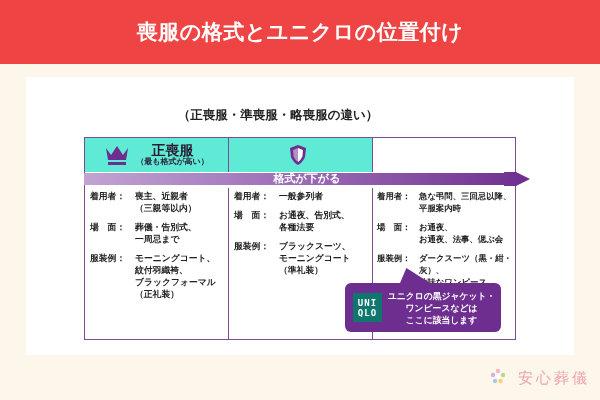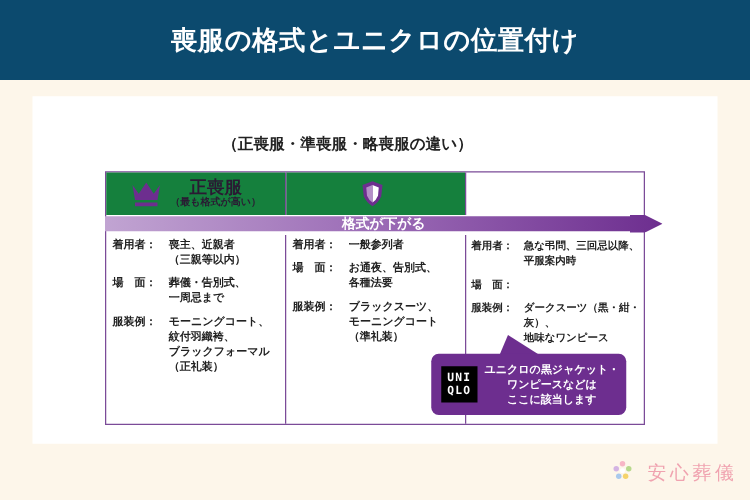--- a/index.html
+++ b/index.html
@@ -4,42 +4,42 @@
 <style>
   * { margin: 0; padding: 0; box-sizing: border-box; }
   body {
     width: 600px; height: 400px; overflow: hidden;
     background: #fdf6ea;
     font-family: "DejaVu Sans", sans-serif;
     position: relative;
   }
   .header {
     position: absolute; left: 0; top: 0; width: 600px; height: 64px;
-    background: #0c4a6e;
+    background: #ef4444;
     display: flex; align-items: center; justify-content: center;
   }
   .header-title {
     color: #ffffff; font-size: 21px; font-weight: bold; letter-spacing: 0.5px;
   }
   .panel {
     position: absolute; left: 26px; top: 77px; width: 548px; height: 278px;
     background: #ffffff;
   }
   .subtitle {
     position: absolute; left: 0; width: 556px; top: 107px;
     text-align: center; font-size: 12.5px; font-weight: bold; color: #222;
   }
   .table {
     position: absolute; left: 84px; top: 137px; width: 432px; height: 203px;
     border: 1.5px solid #7b4b98;
     background: #ffffff;
   }
   .col-head {
     position: absolute; top: 0; height: 34px;
-    background: #15803d;
+    background: #5eead4;
     display: flex; align-items: center; justify-content: center;
   }
   .col-head .hicon { margin-right: 6px; display: flex; align-items: center; }
   .col-head .htext { text-align: center; line-height: 1.05; }
   .col-head .hmain { font-size: 14px; font-weight: bold; color: #2a1a33; }
   .col-head .hsub { font-size: 8px; font-weight: bold; color: #2a1a33; }
   .vdiv {
     position: absolute; width: 1px; background: #7b4b98;
   }
   .arrow-band {
@@ -62,21 +62,21 @@
     display: flex; align-items: center;
   }
   .callout-tail {
     position: absolute; left: 395px; top: 268px; width: 0; height: 0;
     border-left: 16px solid transparent;
     border-right: 16px solid transparent;
     border-bottom: 16px solid #6d2e8f;
     transform: skewX(30deg);
   }
   .uniqlo {
-    width: 29px; height: 29px; background: #000000; margin-left: 8px;
+    width: 29px; height: 29px; background: #0f766e; margin-left: 8px;
     display: flex; flex-direction: column; align-items: center; justify-content: center;
     color: #fff; font-weight: bold; font-size: 9px; line-height: 10px; letter-spacing: 1px;
     font-family: "DejaVu Sans Mono", monospace;
   }
   .callout-text {
     flex: 1; color: #fff; font-size: 8.8px; font-weight: bold; text-align: center;
     line-height: 12px; white-space: pre-line;
   }
   .brand {
     position: absolute; left: 490px; top: 368px; display: flex; align-items: center;
@@ -177,20 +177,22 @@
 </div>
 
 <div class="cell" style="left:377px;width:145px;font-size:8.4px;">
   <div class="row">
     <span class="lbl" style="width:42px;">着用者：</span>
     <span class="val">急な弔問、三回忌以降、
 平服案内時</span>
   </div>
   <div class="row">
     <span class="lbl" style="width:42px;">場　面：</span>
+    <span class="val">お通夜、
+お通夜、法事、偲ぶ会</span>
   </div>
   <div class="row">
     <span class="lbl" style="width:42px;">服装例：</span>
     <span class="val">ダークスーツ（黒・紺・灰）、
 地味なワンピース</span>
   </div>
 </div>
 
 <div class="callout-tail"></div>
 <div class="callout">

